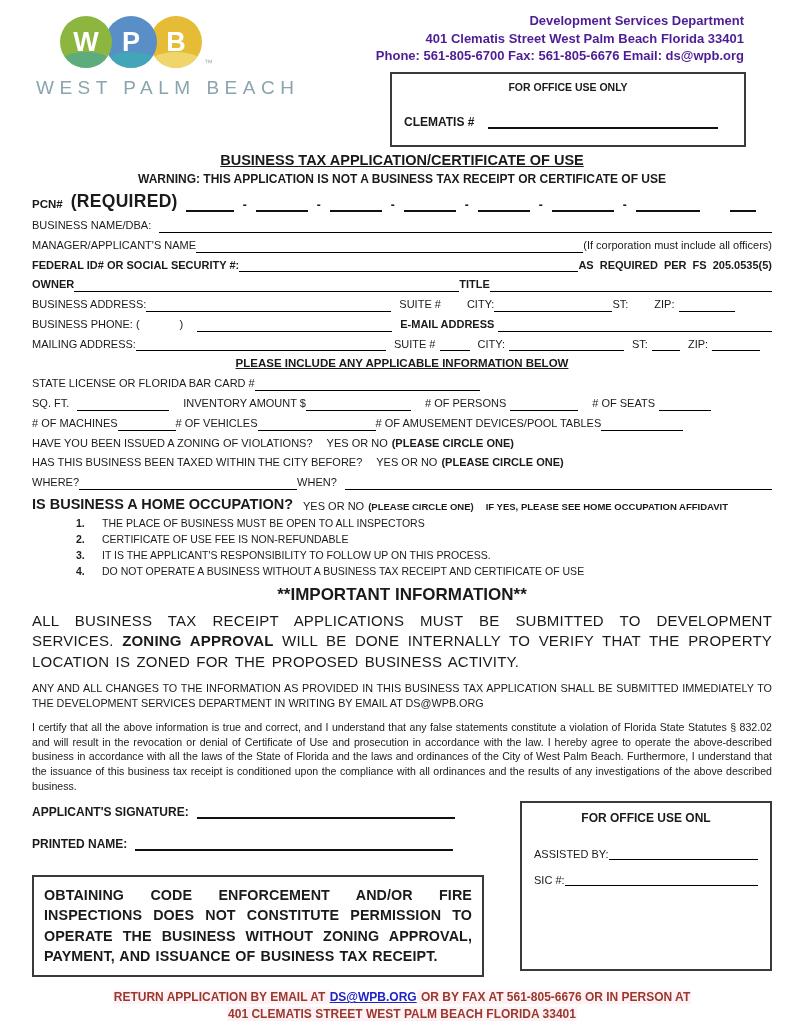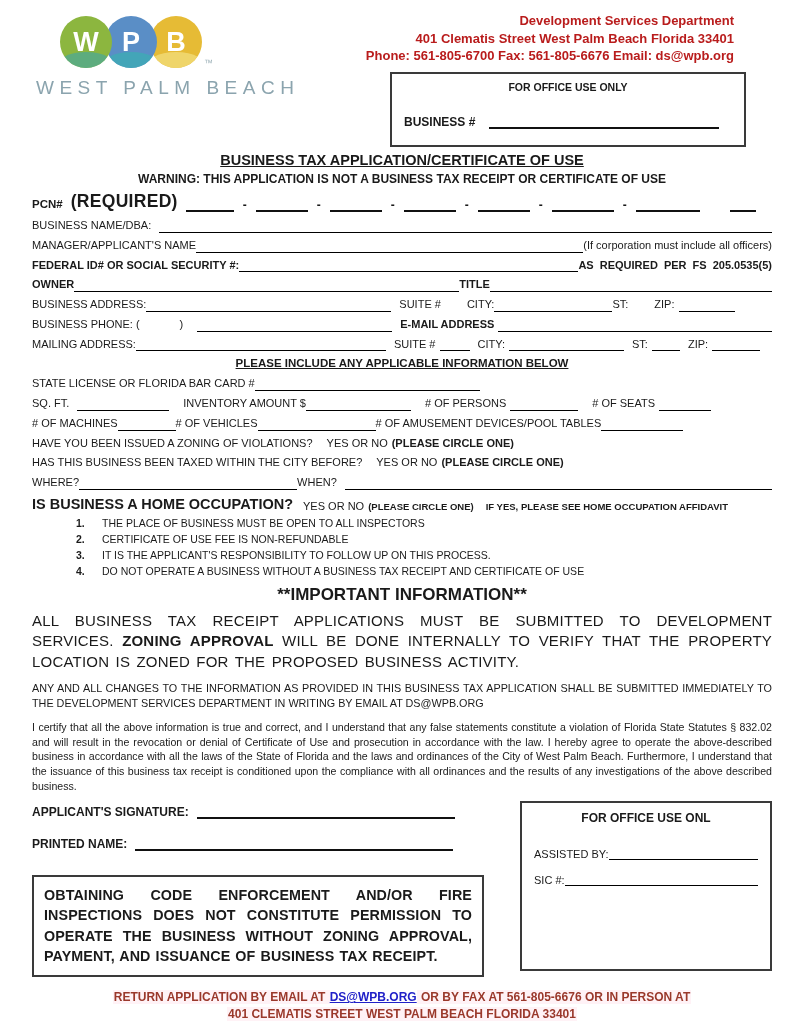--- a/index.html
+++ b/index.html
@@ -28,22 +28,22 @@
   .c-w::after { background:#4fa98f; opacity:.78; }
   .c-p { background:#5a8ec6; z-index:2; }
   .c-p::after { background:#3fa9b5; opacity:.85; }
   .c-b { background:#e6bb35; z-index:1; }
   .c-b::after { background:#efd66e; opacity:.95; }
   .lg-letter { position:relative; z-index:5; color:#fff; font-weight:bold; font-size:27px; }
   .lg-tm { align-self:flex-end; font-size:9px; color:#9fb3ba; margin-left:2px; }
   .logo-word {
     margin-top:9px; font-size:19px; letter-spacing:5.5px; color:#8ba4ae; white-space:nowrap;
   }
-  .dept { position:absolute; right:66px; top:12px; text-align:right;
-          font-weight:bold; font-size:13px; line-height:1.35; color:#b91c1c; white-space:nowrap; }
+  .dept { position:absolute; right:56px; top:12px; text-align:right;
+          font-weight:bold; font-size:13px; line-height:1.35; color:#4c1d95; white-space:nowrap; }
   .office-box-top {
     position:absolute; left:390px; top:72px; width:356px; height:75px;
     border:2px solid #3a3a3a; background:#fff;
   }
   .office-box-top .obt-title { text-align:center; font-weight:bold; font-size:10.5px; margin-top:7px; }
   .obt-row { display:flex; align-items:flex-end; margin:22px 14px 0 12px; font-weight:bold; font-size:12px; }
   .obt-row .bl { border-bottom:2px solid #111; }
 
   
   .content { padding:0 28px 0 32px; }
@@ -121,21 +121,21 @@
 
     <div class="dept">
       <div>Development Services Department</div>
       <div>401 Clematis Street West Palm Beach Florida 33401</div>
       <div>Phone: 561-805-6700 Fax: 561-805-6676 Email: ds@wpb.org</div>
     </div>
 
     <div class="office-box-top">
       <div class="obt-title">FOR OFFICE USE ONLY</div>
       <div class="obt-row">
-        <span>BUSINESS #</span>
+        <span>CLEMATIS #</span>
         <span class="sp14"></span>
         <span class="bl" style="width:230px"></span>
       </div>
     </div>
   </div>
 
   <div class="content">
 
     <div class="doc-title">BUSINESS TAX APPLICATION/CERTIFICATE OF USE</div>
     <div class="doc-warning">WARNING: THIS APPLICATION IS NOT A BUSINESS TAX RECEIPT OR CERTIFICATE OF USE</div>

